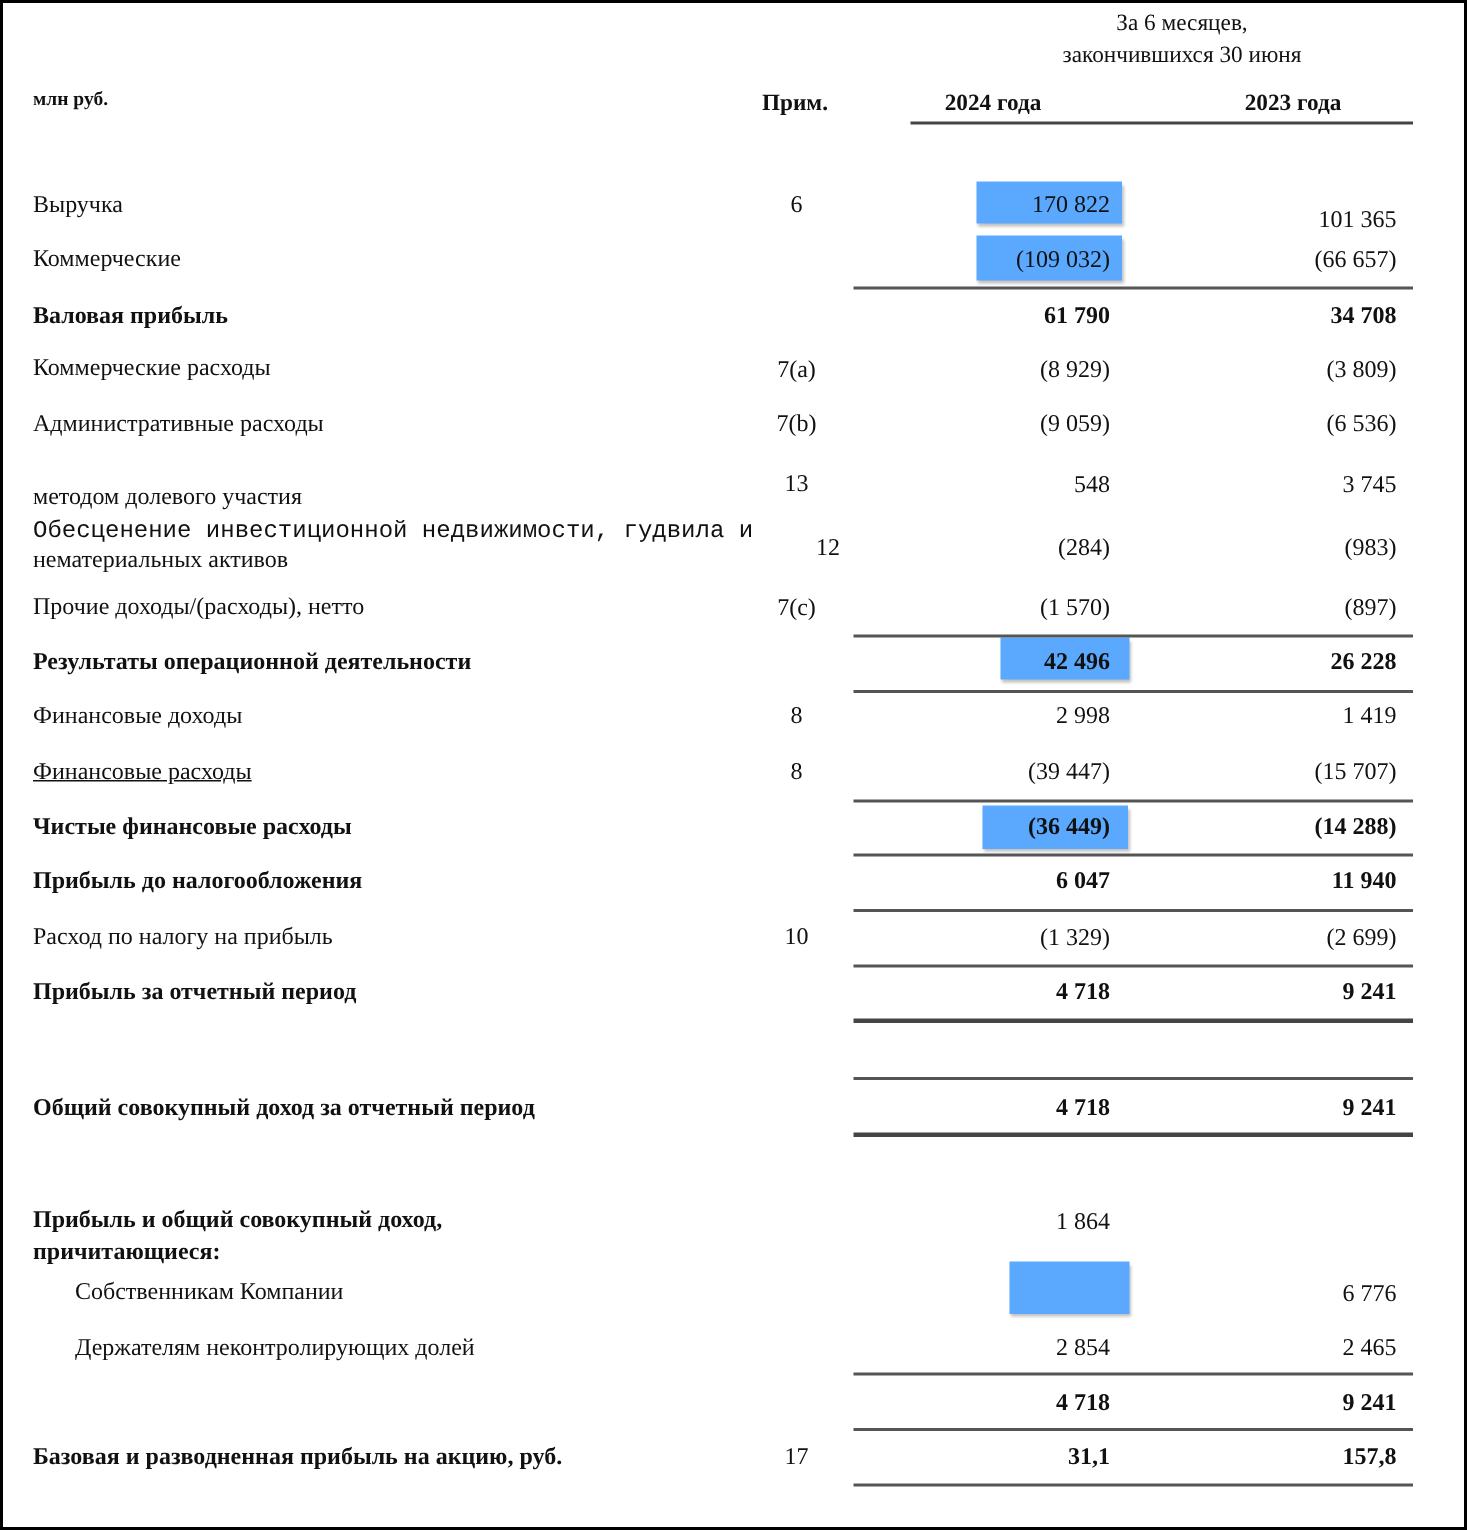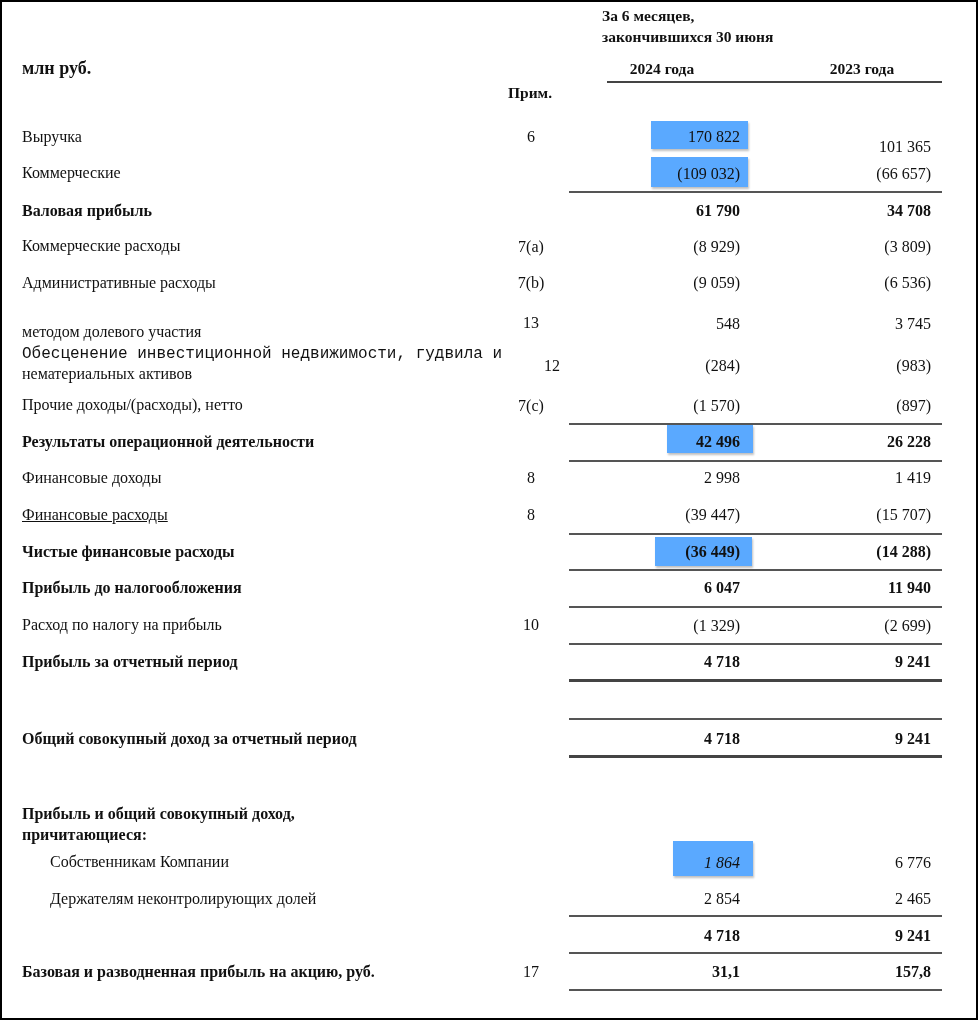--- a/index.html
+++ b/index.html
@@ -8,23 +8,23 @@
     position: absolute; left: 0; top: 0;
     width: 974px; height: 1016px;
     border: 2px solid #000;
     background: #fff;
     font-family: "Liberation Serif", serif;
     color: #111;
     font-size: 16px;
   }
   .abs { position: absolute; white-space: nowrap; }
   .bold { font-weight: bold; }
-  .hdr-top { left: 600px; width: 372px; font-weight: bold; font-size: 15.5px; line-height: 20px; }
-  .unit { left: 20px; top: 56px; font-weight: bold; font-size: 18px; }
-  .note-hdr { left: 500px; width: 56px; top: 58px; text-align: center; font-weight: bold; font-size: 15.5px; margin-top: 24px; }
+  .hdr-top { left: 600px; width: 372px; text-align: center; font-weight: normal; font-size: 15.5px; line-height: 20px; }
+  .unit { left: 20px; top: 56px; font-weight: bold; font-size: 13px; }
+  .note-hdr { left: 500px; width: 56px; top: 58px; text-align: center; font-weight: bold; font-size: 15.5px; }
   .year { top: 58px; font-weight: bold; font-size: 15.5px; text-align: center; }
   .y24 { left: 600px; width: 120px; }
   .y23 { left: 800px; width: 120px; }
   .label { left: 20px; font-size: 16px; line-height: 18px; }
   .label.indent { left: 48px; }
   .note { left: 500px; width: 58px; text-align: center; font-size: 16px; }
   .v24 { left: 580px; width: 158px; text-align: right; font-size: 16px; }
   .v23 { left: 780px; width: 149px; text-align: right; font-size: 16px; }
   .hl {
     position: absolute; background: #5aa9ff;
@@ -138,21 +138,21 @@
   <div class="abs v23 bold" style="top:651px;">9 241</div>
 
   <div class="abs label bold" style="top:728px;">Общий совокупный доход за отчетный период</div>
   <div class="abs v24 bold" style="top:728px;">4 718</div>
   <div class="abs v23 bold" style="top:728px;">9 241</div>
 
   <div class="abs label bold" style="top:803px;">Прибыль и общий совокупный доход,</div>
   <div class="abs label bold" style="top:824px;">причитающиеся:</div>
 
   <div class="abs label indent" style="top:851px;">Собственникам Компании</div>
-  <div class="abs v24" style="top:852px;font-style:italic;">1 864</div>
+  <div class="abs v24" style="top:804px;">1 864</div>
   <div class="abs v23" style="top:852px;">6 776</div>
 
   <div class="abs label indent" style="top:888px;">Держателям неконтролирующих долей</div>
   <div class="abs v24" style="top:888px;">2 854</div>
   <div class="abs v23" style="top:888px;">2 465</div>
 
   <div class="abs v24 bold" style="top:925px;">4 718</div>
   <div class="abs v23 bold" style="top:925px;">9 241</div>
 
   <div class="abs label bold" style="top:961px;">Базовая и разводненная прибыль на акцию, руб.</div>

